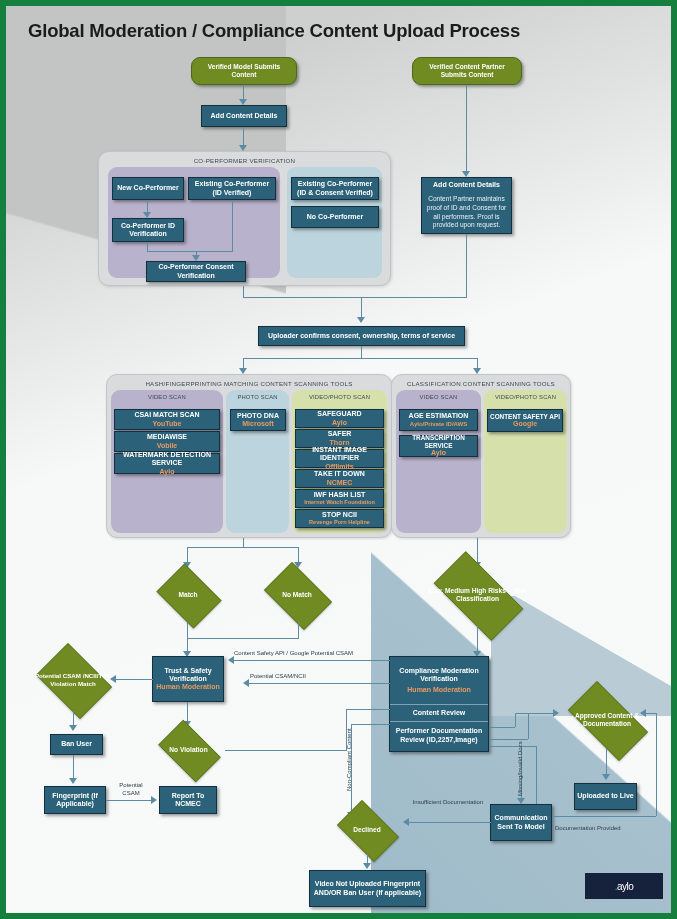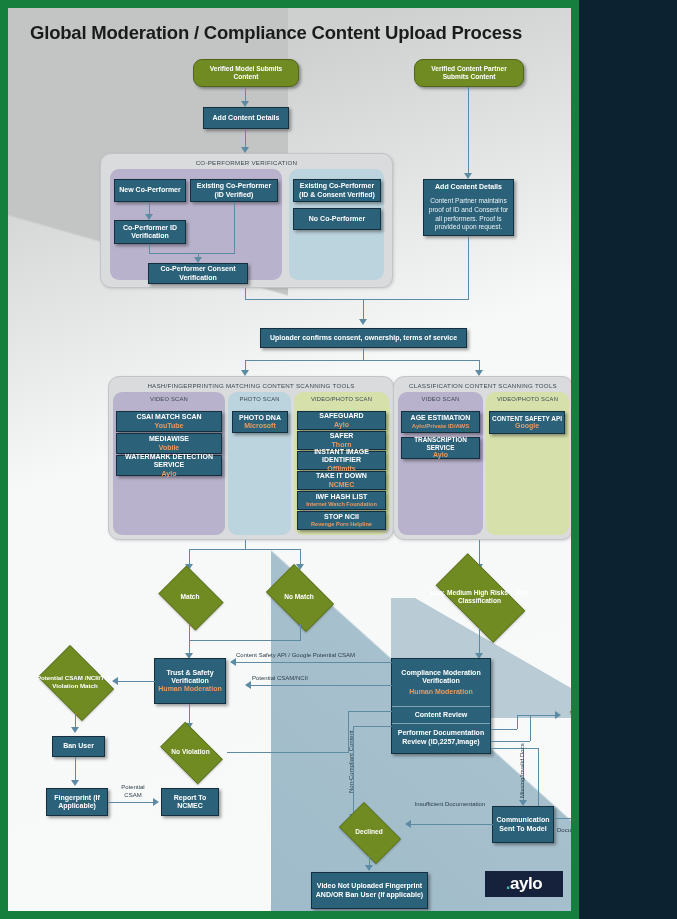--- a/index.html
+++ b/index.html
@@ -2,23 +2,23 @@
 <html><head>
 <meta charset="utf-8">
 <style>
   html,body{margin:0;padding:0;}
   body{
     width:677px;height:919px;overflow:hidden;
     font-family:"Liberation Sans","DejaVu Sans",sans-serif;
     background:#0d2230;
   }
   #page{
-    position:relative;width:579px;height:919px;overflow:hidden;
+    position:relative;width:677px;height:919px;overflow:hidden;
     background:#3b82f6;
-    border:8px solid #15803d;
+    border:6px solid #15803d;
     box-sizing:border-box;
   }
   
   .wedge{position:absolute;pointer-events:none;}
   #w-light{
     left:0;top:0;width:677px;height:919px;
     background:linear-gradient(160deg,#cdd0cf 0%,#cdd0cf 12%,#f7f8f8 42%,#f8f9f9 100%);
   }
   #w-gray{
     left:0;top:0;width:280px;height:440px;
@@ -94,21 +94,21 @@
   .ar-d{border-left:4px solid transparent;border-right:4px solid transparent;border-top:6px solid #5c8ba3;}
   .ar-l{border-top:4px solid transparent;border-bottom:4px solid transparent;border-right:6px solid #5c8ba3;}
   .ar-r{border-top:4px solid transparent;border-bottom:4px solid transparent;border-left:6px solid #5c8ba3;}
   .elabel{position:absolute;font-size:6px;color:#2b3e48;white-space:nowrap;line-height:1.25;text-align:center;}
   .elabel.rot{transform:rotate(-90deg);transform-origin:left top;}
   
   #logo{
     position:absolute;right:8px;bottom:14px;width:78px;height:26px;
     background:#16213c;display:flex;align-items:center;justify-content:center;
   }
-  #logo .lg{color:#fff;font-size:17px;font-weight:bold;letter-spacing:-.5px;}
+  #logo .lg{color:#fff;font-size:10px;font-weight:normal;letter-spacing:-.5px;}
   #logo .dot{color:#3fb6a8;}
 </style>
 </head>
 <body>
 
 <div id="page">
 
   <div class="wedge" id="w-light"></div>
   <div class="wedge" id="w-gray"></div>
   <div class="wedge" id="w-blue"></div>

